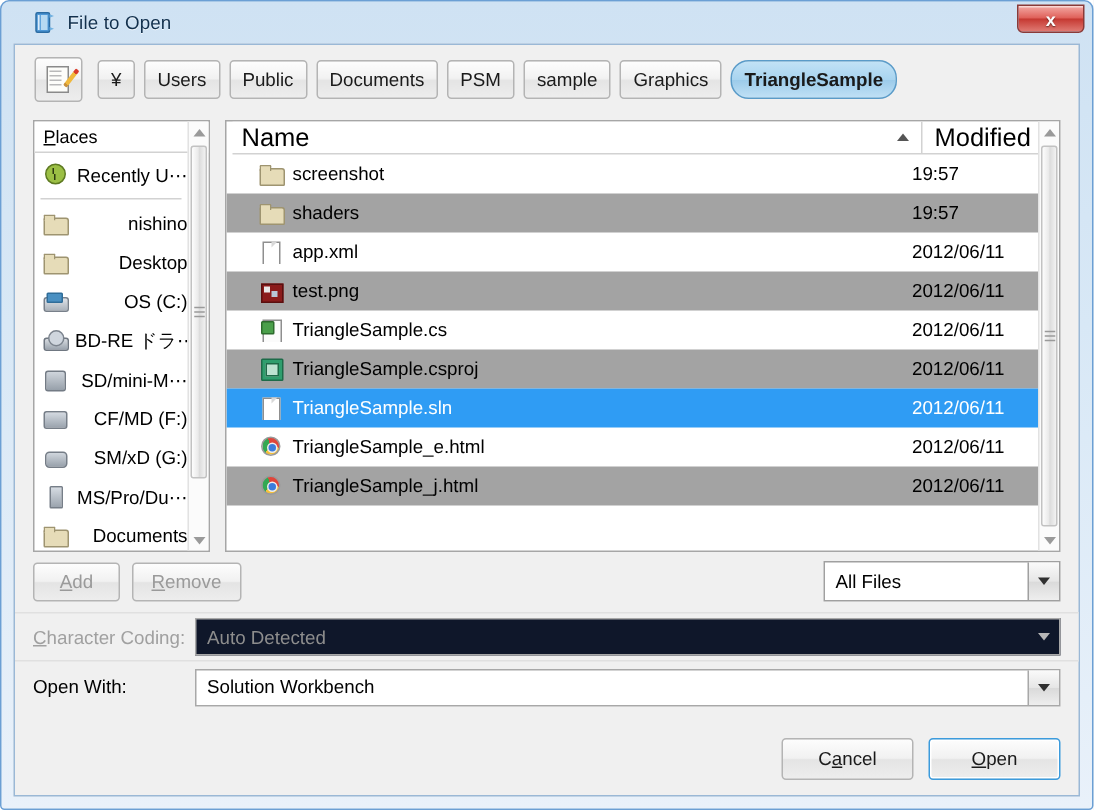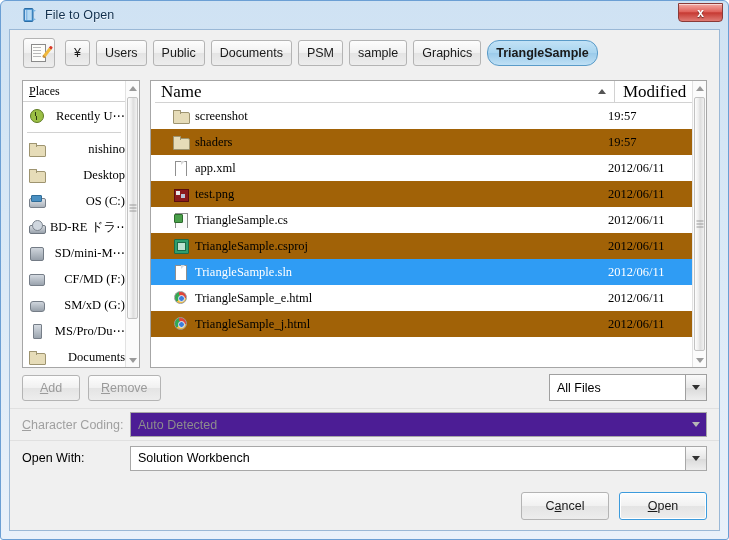--- a/index.html
+++ b/index.html
@@ -110,21 +110,20 @@
   .panes {
     position: absolute; left: 12px; right: 12px; top: 50px; height: 288px;
     display: flex;
   }
   .pane {
     background: #fff;
     border: 1px solid #a6a6a6;
     box-sizing: border-box;
     position: relative;
     overflow: hidden;
-    font-family: Liberation Serif, serif;
   }
   .places-pane { width: 118px; flex: 0 0 118px; margin-right: 10px; }
   .files-pane  { flex: 1 1 auto; }
   
   .places-head {
     height: 21px; line-height: 21px;
     padding-left: 6px;
     font-size: 12px;
     border-bottom: 1px solid #d2d2d2;
     background: #fff;
@@ -216,21 +215,21 @@
     border-left: 1px solid #d2d2d2;
     height: 100%; display: flex; align-items: center;
     box-sizing: border-box;
   }
   .files-body { position: absolute; left:0; top:22px; right:14px; bottom:0; }
   .frow {
     height: 26px; display: flex; align-items: center;
     font-size: 12.5px; box-sizing: border-box;
     cursor: default;
   }
-  .frow.alt { background: #a16207; }
+  .frow.alt { background: #a3a3a3; }
   .frow.sel { background: #2f9cf4; color: #fff; }
   .fname { flex: 1 1 auto; display: flex; align-items: center; padding-left: 22px; overflow:hidden; white-space:nowrap;}
   .fmod  { flex: 0 0 92px; padding-left: 8px; box-sizing: border-box; }
   .fico { width: 16px; height: 16px; margin-right: 6px; flex: 0 0 16px; position: relative; }
   
   .ico-doc:before {
     content:""; position:absolute; left:2px; top:1px; width:10px; height:14px;
     background:#fff; border:1px solid #8f8f8f;
   }
   .ico-doc:after {
@@ -345,21 +344,21 @@
     position: absolute; left: 0; right: 0; top: 411px; height: 34px;
     display: flex; align-items: center;
   }
   .flabel { width: 120px; padding-left: 12px; font-size: 12.5px; box-sizing: border-box; }
   .flabel.dis { color: #a0a0a0; }
   .fcombo {
     position: absolute; left: 120px; right: 12px; height: 25px;
     background: #fff; border: 1px solid #a8a8a8;
     box-sizing: border-box; display: flex; align-items: center;
   }
-  .fcombo.dis { background: #4c1d95; }
+  .fcombo.dis { background: #0f172a; }
   .fcombo .val { padding-left: 7px; font-size: 12.5px; flex: 1 1 auto; }
   .fcombo.dis .val { color: #8d8d8d; }
   .fcombo .arrowbox {
     width: 21px; height: 100%; flex: 0 0 21px;
     display: flex; align-items: center; justify-content: center;
     box-sizing: border-box;
   }
   .fcombo .arrowbox.enabled {
     border-left: 1px solid #a8a8a8;
     background: linear-gradient(to bottom,#fafafa,#e6e6e6 50%,#dadada 52%,#eeeeee);

